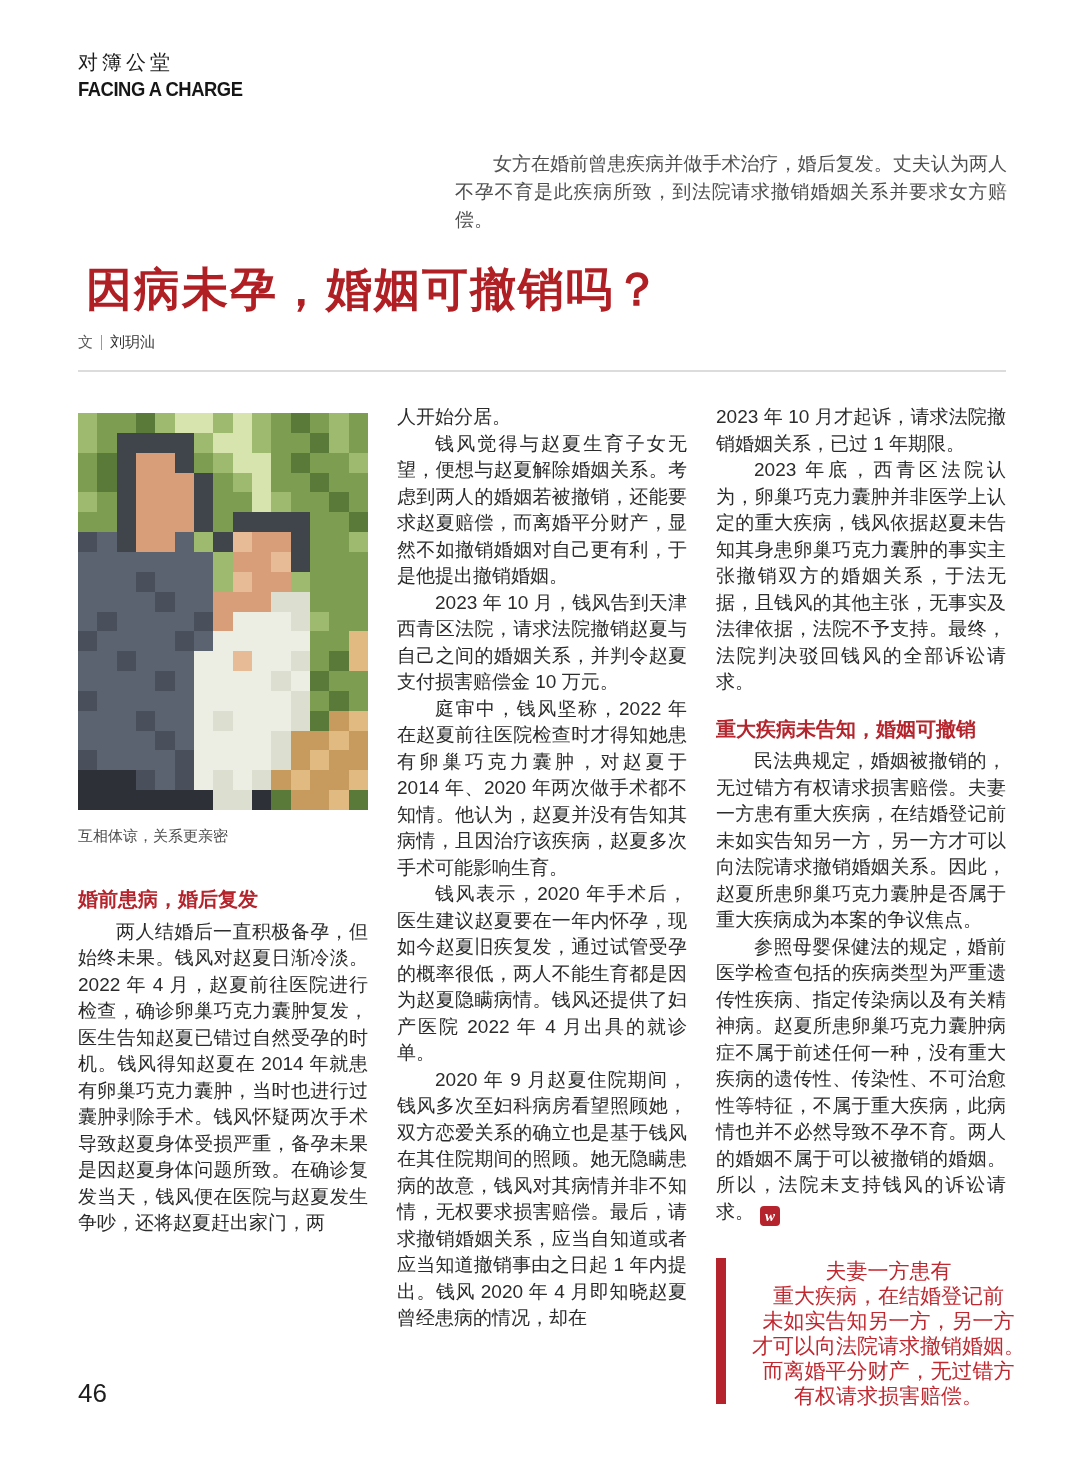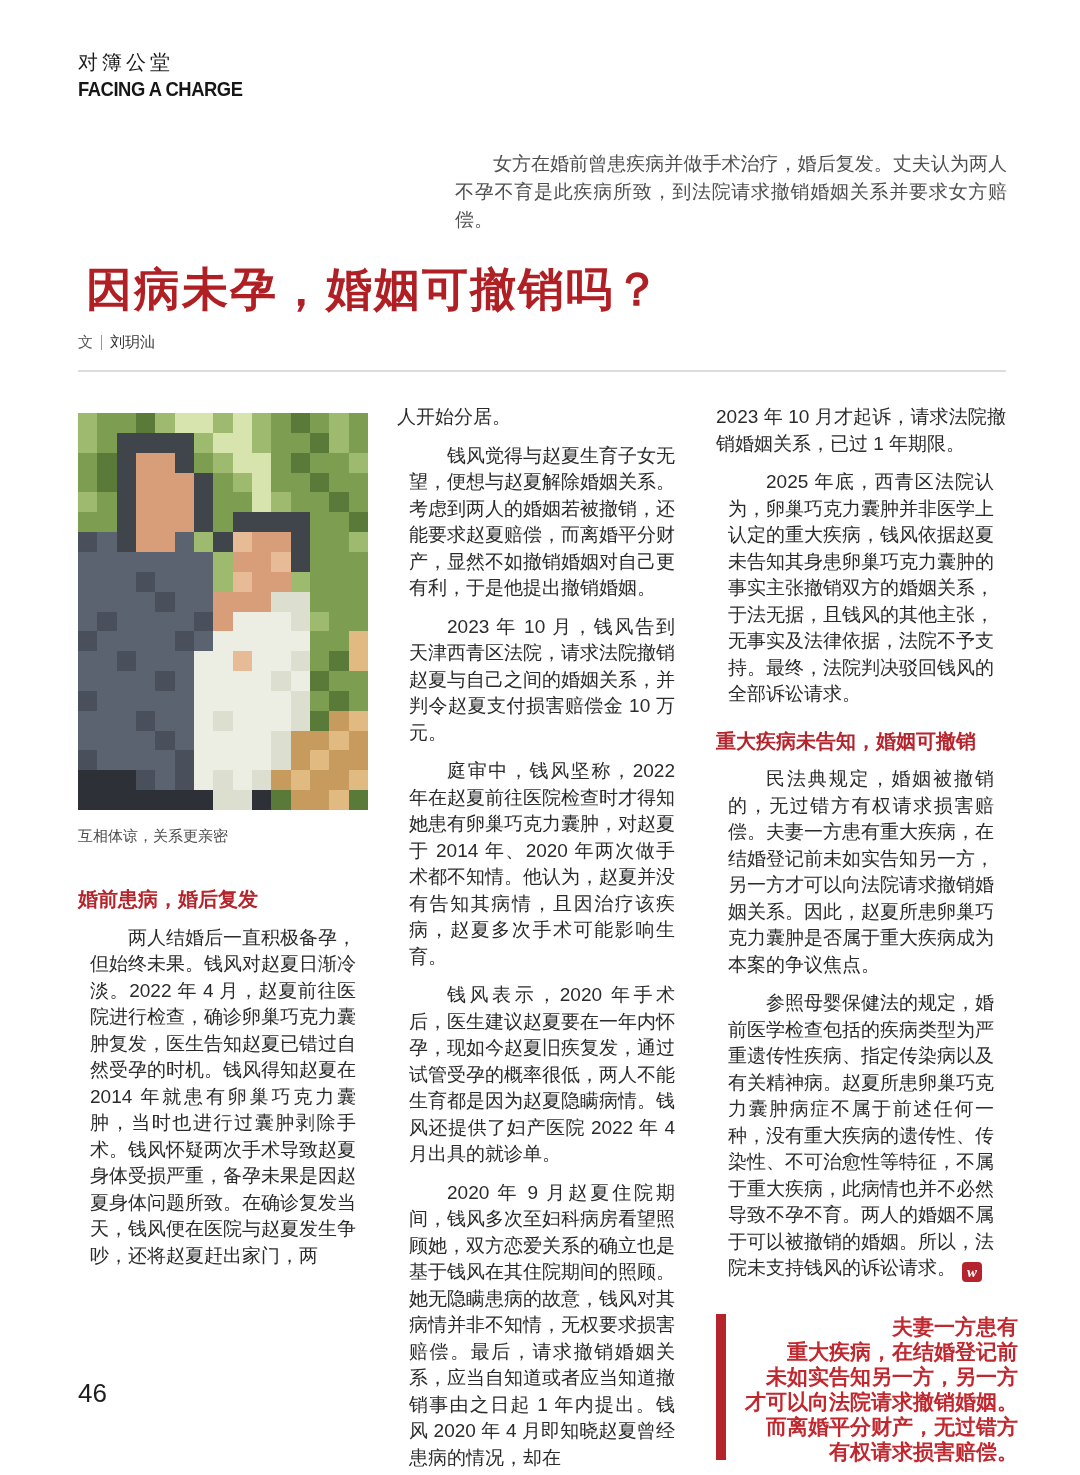--- a/index.html
+++ b/index.html
@@ -36,21 +36,21 @@
   .byline{position:absolute;left:78px;top:333px;font-size:15px;color:#333;display:flex;align-items:center;}
   .byline .lbl{color:#555;}
   .byline .sep{display:inline-block;width:1px;height:15px;background:#999;margin:0 8px;}
   .rule{position:absolute;left:78px;top:370px;width:928px;height:2px;background:#dcdcdc;}
   
   .columns{
     position:absolute;left:78px;top:404px;width:928px;
     display:grid;grid-template-columns:290px 290px 290px;justify-content:space-between;
   }
   .col{font-size:19px;line-height:26.5px;text-align:justify;}
-  .para{margin:12px;text-indent:2em;}
+  .para{margin:0;text-indent:2em;}
   .cont{margin:0;text-indent:0;}
   .subhead{
     font-size:20px;font-weight:700;color:var(--accent_red);
     margin:0 0 6px 0;line-height:26.5px;
   }
   .subhead.spaced{margin-top:20px;}
   
   .photo{
     width:290px;height:397px;margin-top:9px;
     display:grid;grid-template-columns:repeat(15,1fr);grid-template-rows:repeat(20,1fr);
@@ -61,21 +61,21 @@
   .endmark{
     display:inline-block;width:20px;height:20px;border-radius:4px;
     background:var(--accent_red);color:#fff;
     font-family:"Liberation Serif","DejaVu Serif",serif;font-style:italic;font-weight:700;
     font-size:15px;line-height:20px;text-align:center;
     margin-left:6px;vertical-align:-3px;text-indent:0;
   }
   
   .pullquote{margin-top:32px;display:flex;}
   .pq-bar{width:10px;background:var(--accent_red);flex:none;margin-bottom:4px;}
-  .pq-text{margin-left:19px;color:#c1272f;font-weight:700;font-size:21px;line-height:25px;text-align:right;}
+  .pq-text{margin-left:26px;color:#c1272f;font-weight:400;font-size:21px;line-height:25px;text-align:center;}
   .pq-text div{white-space:nowrap;}
   
   .pagenum{position:absolute;left:78px;top:1378px;font-size:26px;color:#1d1d1d;}
 </style>
 </head>
 <body>
 
 <div class="page">
 
   <div class="masthead">
@@ -409,21 +409,21 @@
       <p class="cont">人开始分居。</p>
       <p class="para">钱风觉得与赵夏生育子女无望，便想与赵夏解除婚姻关系。考虑到两人的婚姻若被撤销，还能要求赵夏赔偿，而离婚平分财产，显然不如撤销婚姻对自己更有利，于是他提出撤销婚姻。</p>
       <p class="para">2023 年 10 月，钱风告到天津西青区法院，请求法院撤销赵夏与自己之间的婚姻关系，并判令赵夏支付损害赔偿金 10 万元。</p>
       <p class="para">庭审中，钱风坚称，2022 年在赵夏前往医院检查时才得知她患有卵巢巧克力囊肿，对赵夏于 2014 年、2020 年两次做手术都不知情。他认为，赵夏并没有告知其病情，且因治疗该疾病，赵夏多次手术可能影响生育。</p>
       <p class="para">钱风表示，2020 年手术后，医生建议赵夏要在一年内怀孕，现如今赵夏旧疾复发，通过试管受孕的概率很低，两人不能生育都是因为赵夏隐瞒病情。钱风还提供了妇产医院 2022 年 4 月出具的就诊单。</p>
       <p class="para">2020 年 9 月赵夏住院期间，钱风多次至妇科病房看望照顾她，双方恋爱关系的确立也是基于钱风在其住院期间的照顾。她无隐瞒患病的故意，钱风对其病情并非不知情，无权要求损害赔偿。最后，请求撤销婚姻关系，应当自知道或者应当知道撤销事由之日起 1 年内提出。钱风 2020 年 4 月即知晓赵夏曾经患病的情况，却在</p>
     </div>
 
     <div class="col">
       <p class="cont">2023 年 10 月才起诉，请求法院撤销婚姻关系，已过 1 年期限。</p>
-      <p class="para">2025 年底，西青区法院认为，卵巢巧克力囊肿并非医学上认定的重大疾病，钱风依据赵夏未告知其身患卵巢巧克力囊肿的事实主张撤销双方的婚姻关系，于法无据，且钱风的其他主张，无事实及法律依据，法院不予支持。最终，法院判决驳回钱风的全部诉讼请求。</p>
+      <p class="para">2023 年底，西青区法院认为，卵巢巧克力囊肿并非医学上认定的重大疾病，钱风依据赵夏未告知其身患卵巢巧克力囊肿的事实主张撤销双方的婚姻关系，于法无据，且钱风的其他主张，无事实及法律依据，法院不予支持。最终，法院判决驳回钱风的全部诉讼请求。</p>
       <h2 class="subhead spaced">重大疾病未告知，婚姻可撤销</h2>
       <p class="para">民法典规定，婚姻被撤销的，无过错方有权请求损害赔偿。夫妻一方患有重大疾病，在结婚登记前未如实告知另一方，另一方才可以向法院请求撤销婚姻关系。因此，赵夏所患卵巢巧克力囊肿是否属于重大疾病成为本案的争议焦点。</p>
       <p class="para"><span>参照母婴保健法的规定，婚前医学检查包括的疾病类型为严重遗传性疾病、指定传染病以及有关精神病。赵夏所患卵巢巧克力囊肿病症不属于前述任何一种，没有重大疾病的遗传性、传染性、不可治愈性等特征，不属于重大疾病，此病情也并不必然导致不孕不育。两人的婚姻不属于可以被撤销的婚姻。所以，法院未支持钱风的诉讼请求。</span><span class="endmark">w</span></p>
 
       <div class="pullquote">
         <div class="pq-bar"></div>
         <div class="pq-text">
           <div>夫妻一方患有</div>
           <div>重大疾病，在结婚登记前</div>
           <div>未如实告知另一方，另一方</div>

